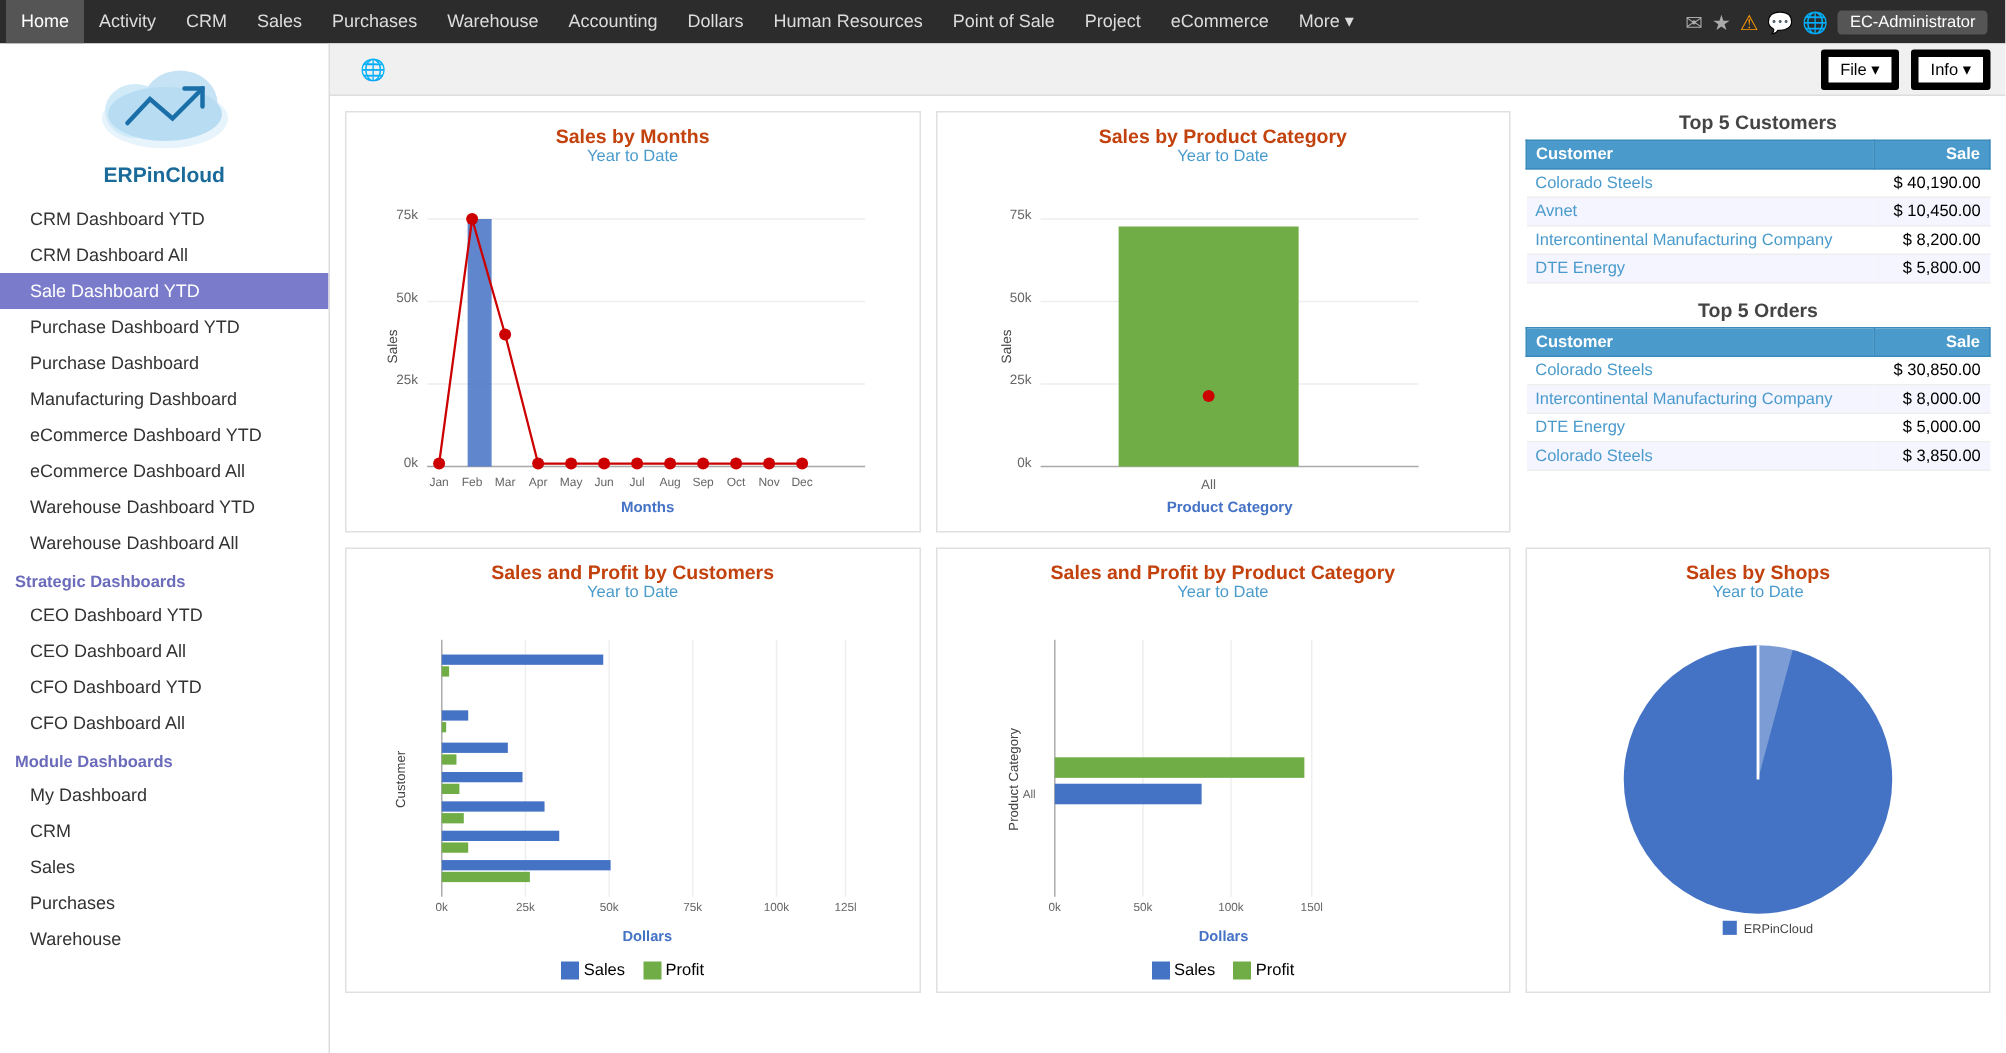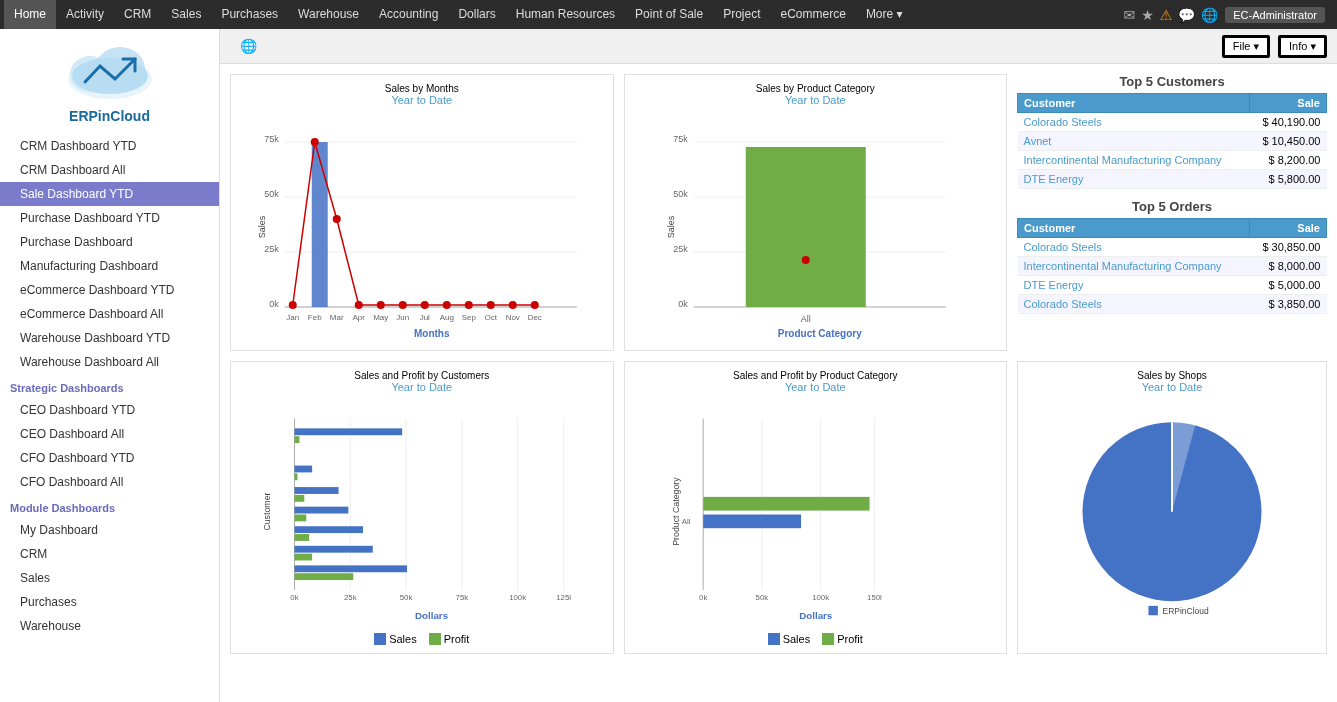--- a/index.html
+++ b/index.html
@@ -41,34 +41,34 @@
       padding: 5px 10px 5px 20px; cursor: pointer; color: #333; font-size: 12px;
     }
     .sidebar-item.active { background: #7b7bcc; color: #fff; }
 
     
     #subbar {
       height: 35px; background: #f0f0f0; border-bottom: 1px solid #ddd;
       display: flex; align-items: center; justify-content: flex-end; padding: 0 10px; gap: 8px;
     }
     .subbar-btn {
-      font-size: 11px; background: #fff; border: 3px solid #000000; padding: 2px 8px;
+      font-size: 11px; background: #fff; border: 5px solid #000000; padding: 2px 8px;
       cursor: pointer; display: flex; align-items: center; gap: 3px; border-radius: 2px;
     }
 
     
     #main { flex: 1; overflow-y: auto; overflow-x: hidden; background: #fff; }
     #content { padding: 10px; }
 
     .charts-row { display: flex; gap: 10px; margin-bottom: 10px; }
     .chart-box {
       background: #fff; border: 1px solid #e0e0e0; padding: 8px;
       flex: 1; min-width: 0;
     }
-    .chart-title { text-align: center; color: #000000; font-size: 10px; font-weight: normal; }
+    .chart-title { text-align: center; color: #c2410c; font-size: 13px; font-weight: bold; }
     .chart-subtitle { text-align: center; color: #4a9bcc; font-size: 11px; margin-bottom: 6px; }
 
     
     svg { display: block; }
 
     
     .top5-section { width: 310px; min-width: 310px; }
     .top5-box { margin-bottom: 10px; }
     .top5-title { text-align: center; font-size: 13px; color: #444; font-weight: bold; margin-bottom: 4px; }
     .top5-table { width: 100%; border-collapse: collapse; font-size: 11px; }

